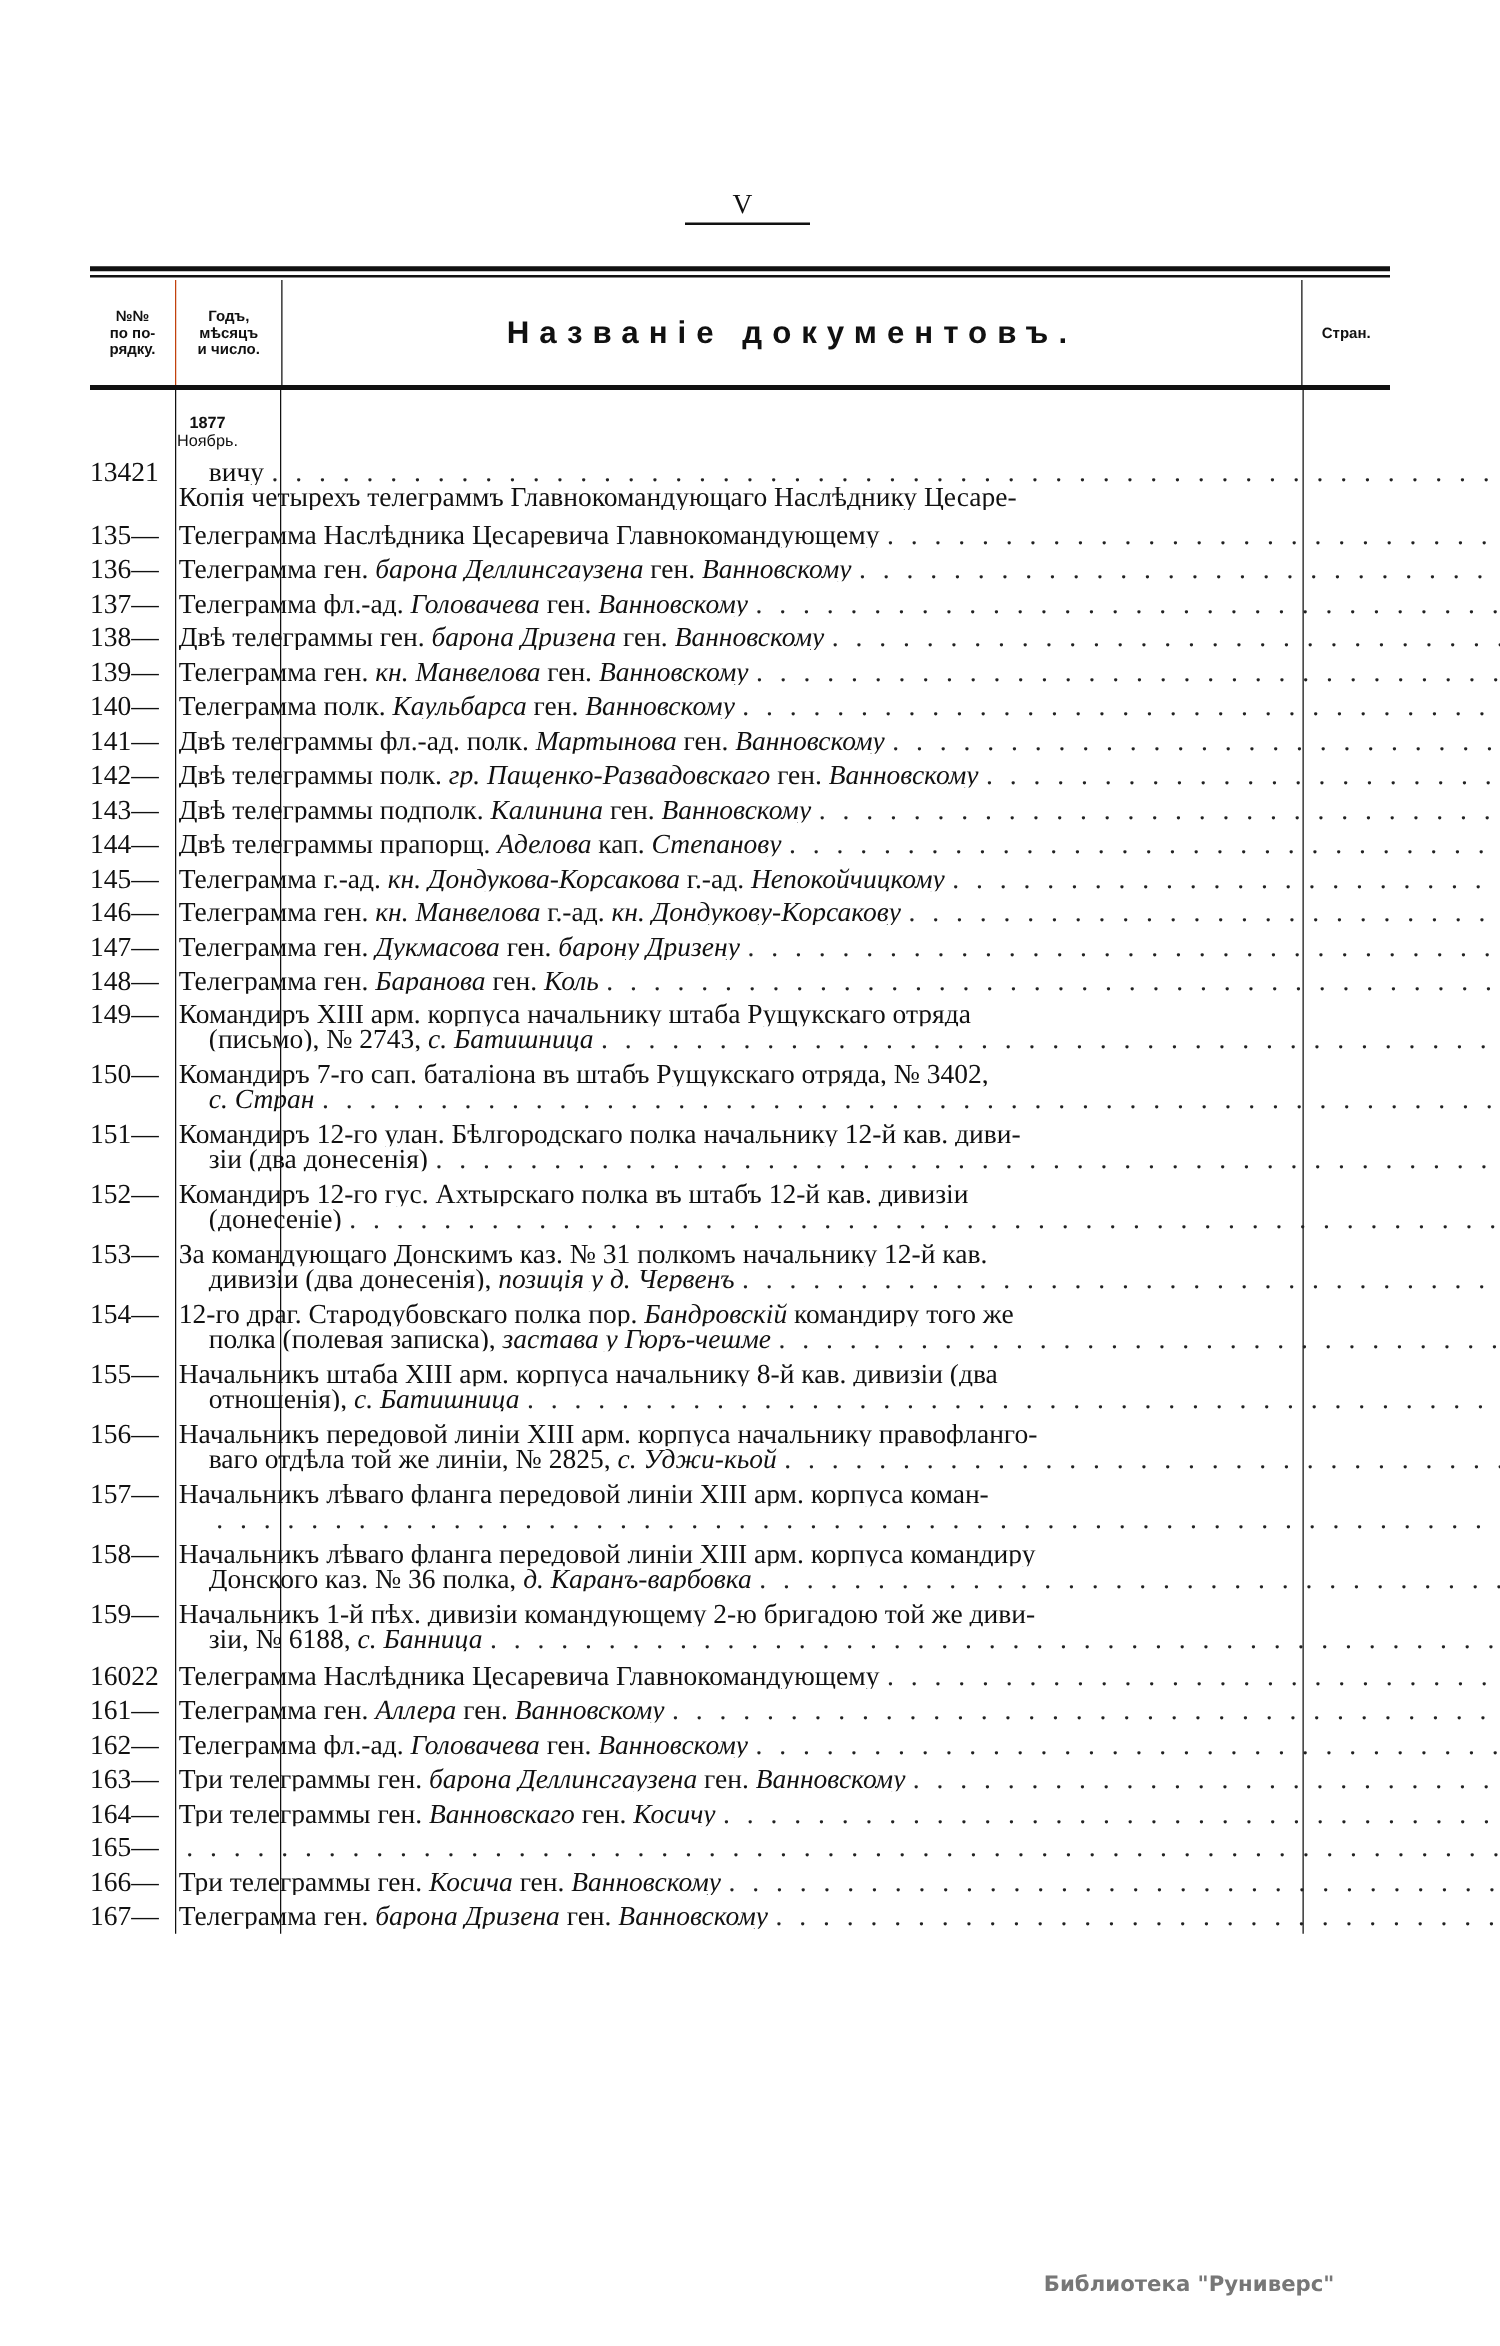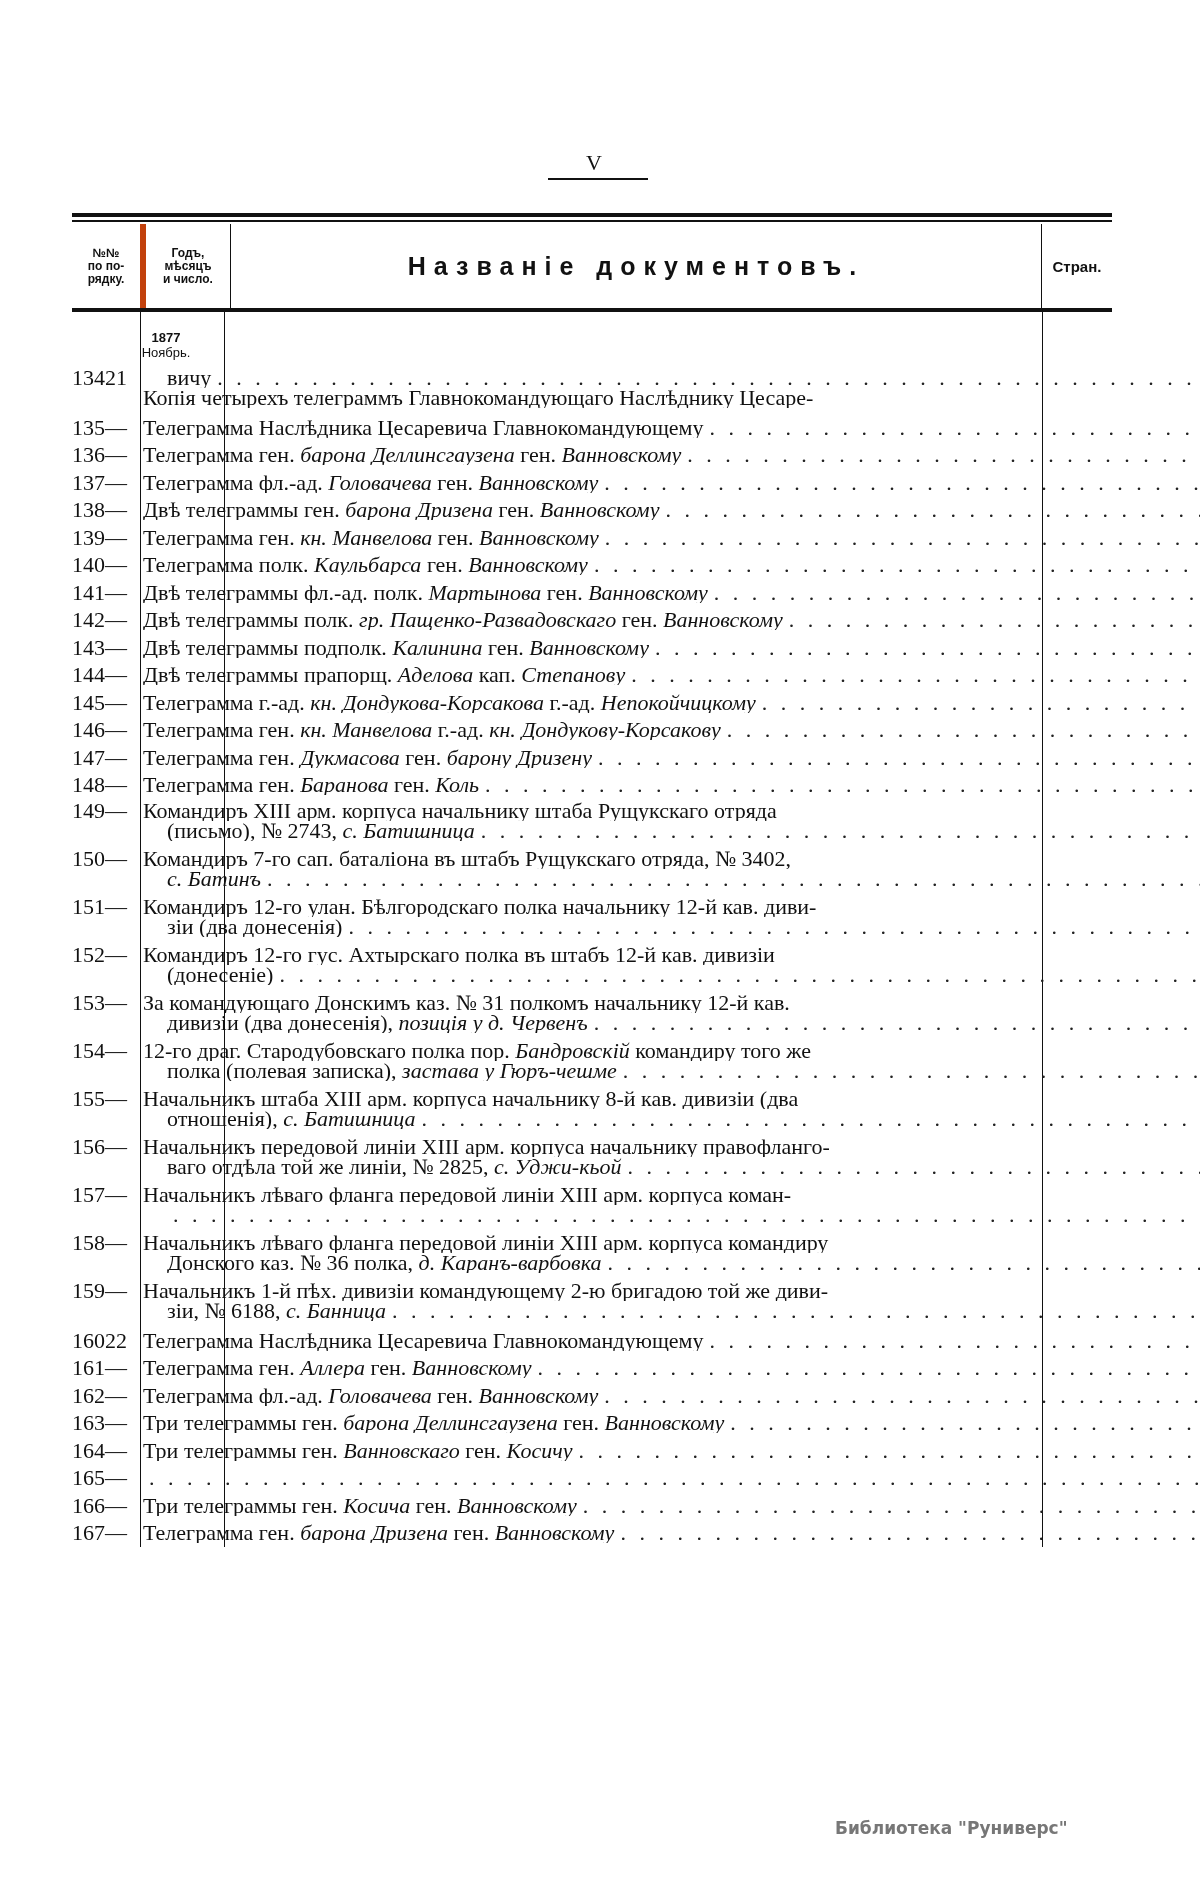--- a/index.html
+++ b/index.html
@@ -4,23 +4,23 @@
 <style>
   html, body { margin: 0; padding: 0; background: #ffffff; }
   body { width: 1200px; height: 1877px; position: relative; overflow: hidden; color: #111; font-family: "Liberation Serif", serif; }
   .page-num { position: absolute; top: 150px; left: 544px; width: 100px; text-align: center; font-size: 22px; }
   .page-num-rule { position: absolute; top: 178px; left: 548px; width: 100px; height: 2px; background: #111; }
   .top-rule { position: absolute; left: 72px; width: 1040px; background: #111; }
   .table-wrap { position: absolute; left: 72px; top: 212px; width: 1040px; }
   .thead { display: flex; height: 84px; align-items: center; font-family: "Liberation Sans", sans-serif; }
   .th { font-size: 12px; font-weight: bold; text-align: center; line-height: 13px; }
   .th-no { width: 68px; }
-  .th-date { width: 84px; border-left: 6px solid #c2410c; border-right: 1px solid #111; height: 84px; display:flex; align-items:center; justify-content:center; }
+  .th-date { width: 84px; border-left: 1px solid #c2410c; border-right: 1px solid #111; height: 84px; display:flex; align-items:center; justify-content:center; }
   .th-title { flex: 1; font-size: 25px; letter-spacing: 8px; }
-  .th-page { width: 70px; border-left: 1px solid #111; height: 84px; display:flex; align-items:center; justify-content:center; font-size: 15px; }
+  .th-page { width: 70px; border-left: 1px solid #111; height: 84px; display:flex; align-items:center; justify-content:center; font-size: 12px; }
   .head-rule { height: 4px; background: #111; width: 1040px; }
   .rows { position: relative; }
   .col-line { position: absolute; top: 0; bottom: 0; width: 1px; background: #111; }
   .year-cell { display: flex; height: 54px; }
   .year-cell .date { width: 84px; margin-left: 52px; text-align: center; font-family: "Liberation Sans", sans-serif; font-size: 13px; font-weight: bold; line-height: 15px; padding-top: 18px; }
   .row { display: flex; font-size: 22px; line-height: 20px; }
   .row .no { width: 68px; text-align: center; }
   .row .date { width: 84px; text-align: center; }
   .row .title { flex: 1; padding: 0 10px 0 16px; position: relative; }
   .title .line { display: flex; white-space: nowrap; overflow: hidden; }
@@ -238,21 +238,21 @@
         </div>
       </div>
       <div class="row double">
         <div class="no" style="align-self: flex-start;">150</div>
         <div class="date" style="align-self: flex-start;">—</div>
         <div class="title">
           <div class="line">
             <span class="txt"><span>Командиръ</span> <span>7-го</span> <span>сап.</span> <span>баталіона</span> <span>въ</span> <span>штабъ</span> <span>Рущукскаго</span> <span>отряда,</span> <span>№</span> <span>3402,</span></span>
           </div>
           <div class="line cont">
-            <span class="txt"><i>с.</i> <i>Батинъ</i></span>
+            <span class="txt"><i>с.</i> <i>Стран</i></span>
             <span class="dots"></span>
           </div>
         </div>
       </div>
       <div class="row double">
         <div class="no" style="align-self: flex-start;">151</div>
         <div class="date" style="align-self: flex-start;">—</div>
         <div class="title">
           <div class="line">
             <span class="txt"><span>Командиръ</span> <span>12-го</span> <span>улан.</span> <span>Бѣлгородскаго</span> <span>полка</span> <span>начальнику</span> <span>12-й</span> <span>кав.</span> <span>диви-</span></span>

